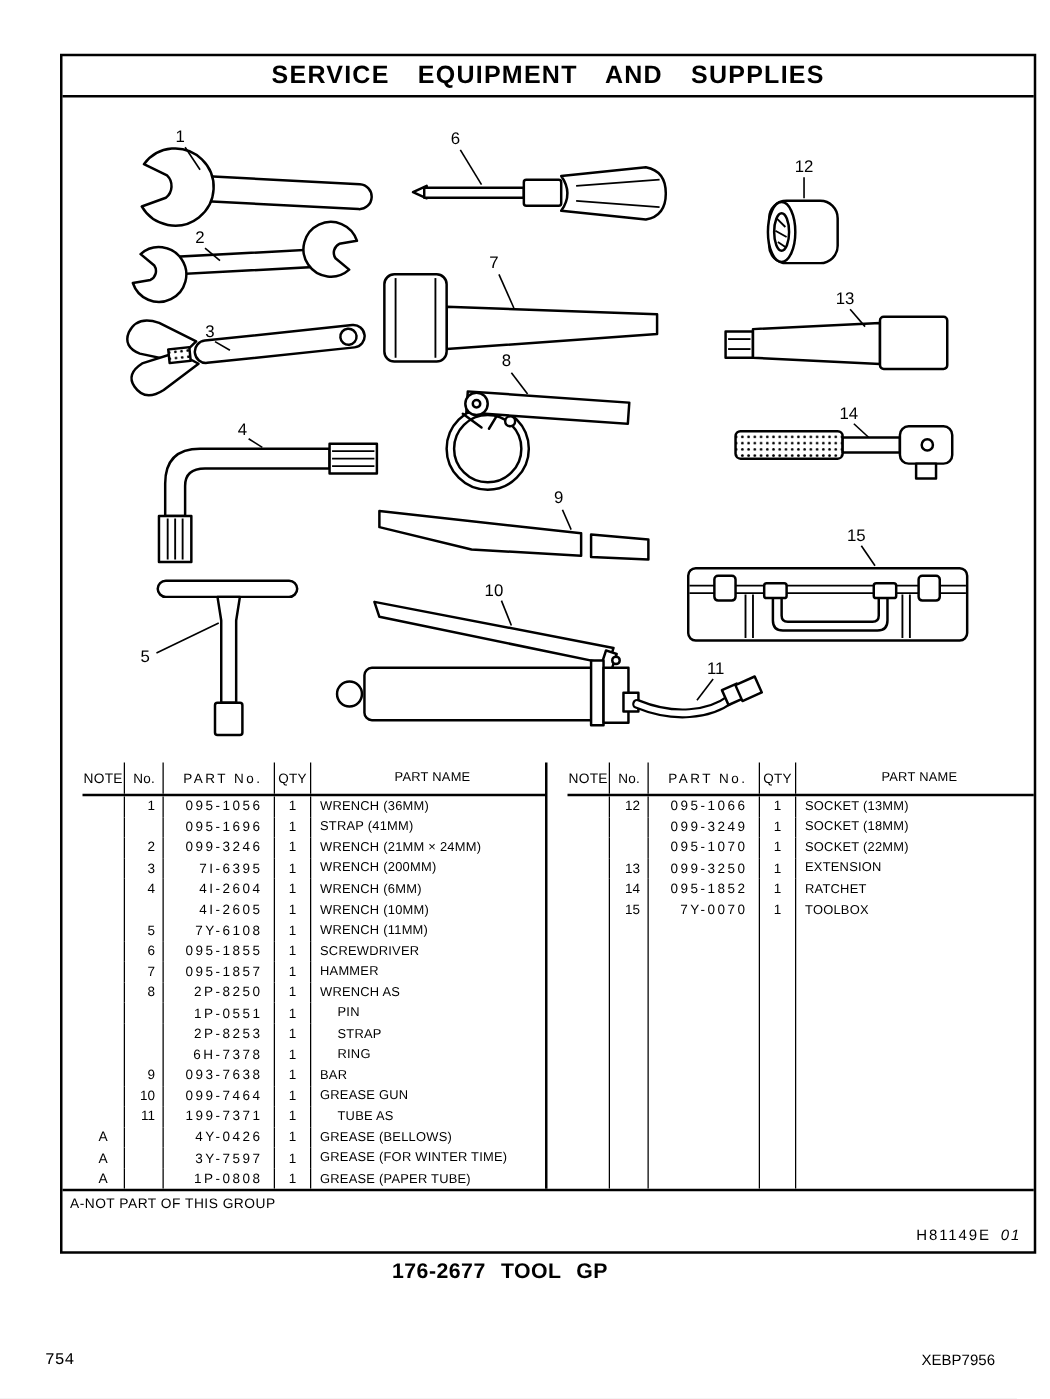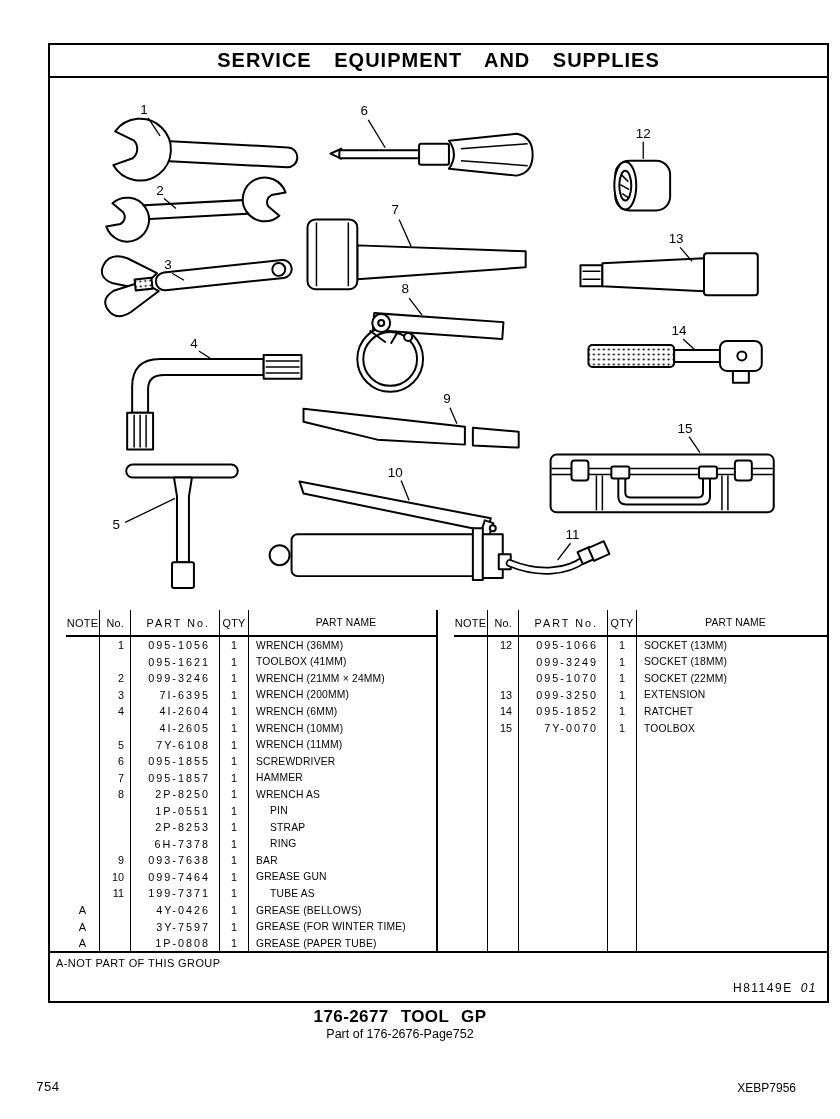--- a/index.html
+++ b/index.html
@@ -244,23 +244,23 @@
             <div class="trow">
               <div class="c note"></div>
               <div class="c no">1</div>
               <div class="c partno">095-1056</div>
               <div class="c qty">1</div>
               <div class="c name">WRENCH (36MM)</div>
             </div>
             <div class="trow">
               <div class="c note"></div>
               <div class="c no"></div>
-              <div class="c partno">095-1621</div>
-              <div class="c qty">1</div>
-              <div class="c name">TOOLBOX (41MM)</div>
+              <div class="c partno">095-1696</div>
+              <div class="c qty">1</div>
+              <div class="c name">STRAP (41MM)</div>
             </div>
             <div class="trow">
               <div class="c note"></div>
               <div class="c no">2</div>
               <div class="c partno">099-3246</div>
               <div class="c qty">1</div>
               <div class="c name">WRENCH (21MM × 24MM)</div>
             </div>
             <div class="trow">
               <div class="c note"></div>
@@ -448,18 +448,17 @@
     <div class="notes">
       <div class="footnote">A-NOT PART OF THIS GROUP</div>
       <div class="doccode">
         <span>H81149E</span><span class="rev">01</span>
       </div>
     </div>
   </div>
 
   <div class="footer">
     <div class="f1">176-2677 TOOL GP</div>
-    <div class="f2">Part of 176-2676-Page752</div>
   </div>
 
   <div class="page-num">754</div>
   <div class="doc-ref">XEBP7956</div>
 </div>
 
 </body></html>

